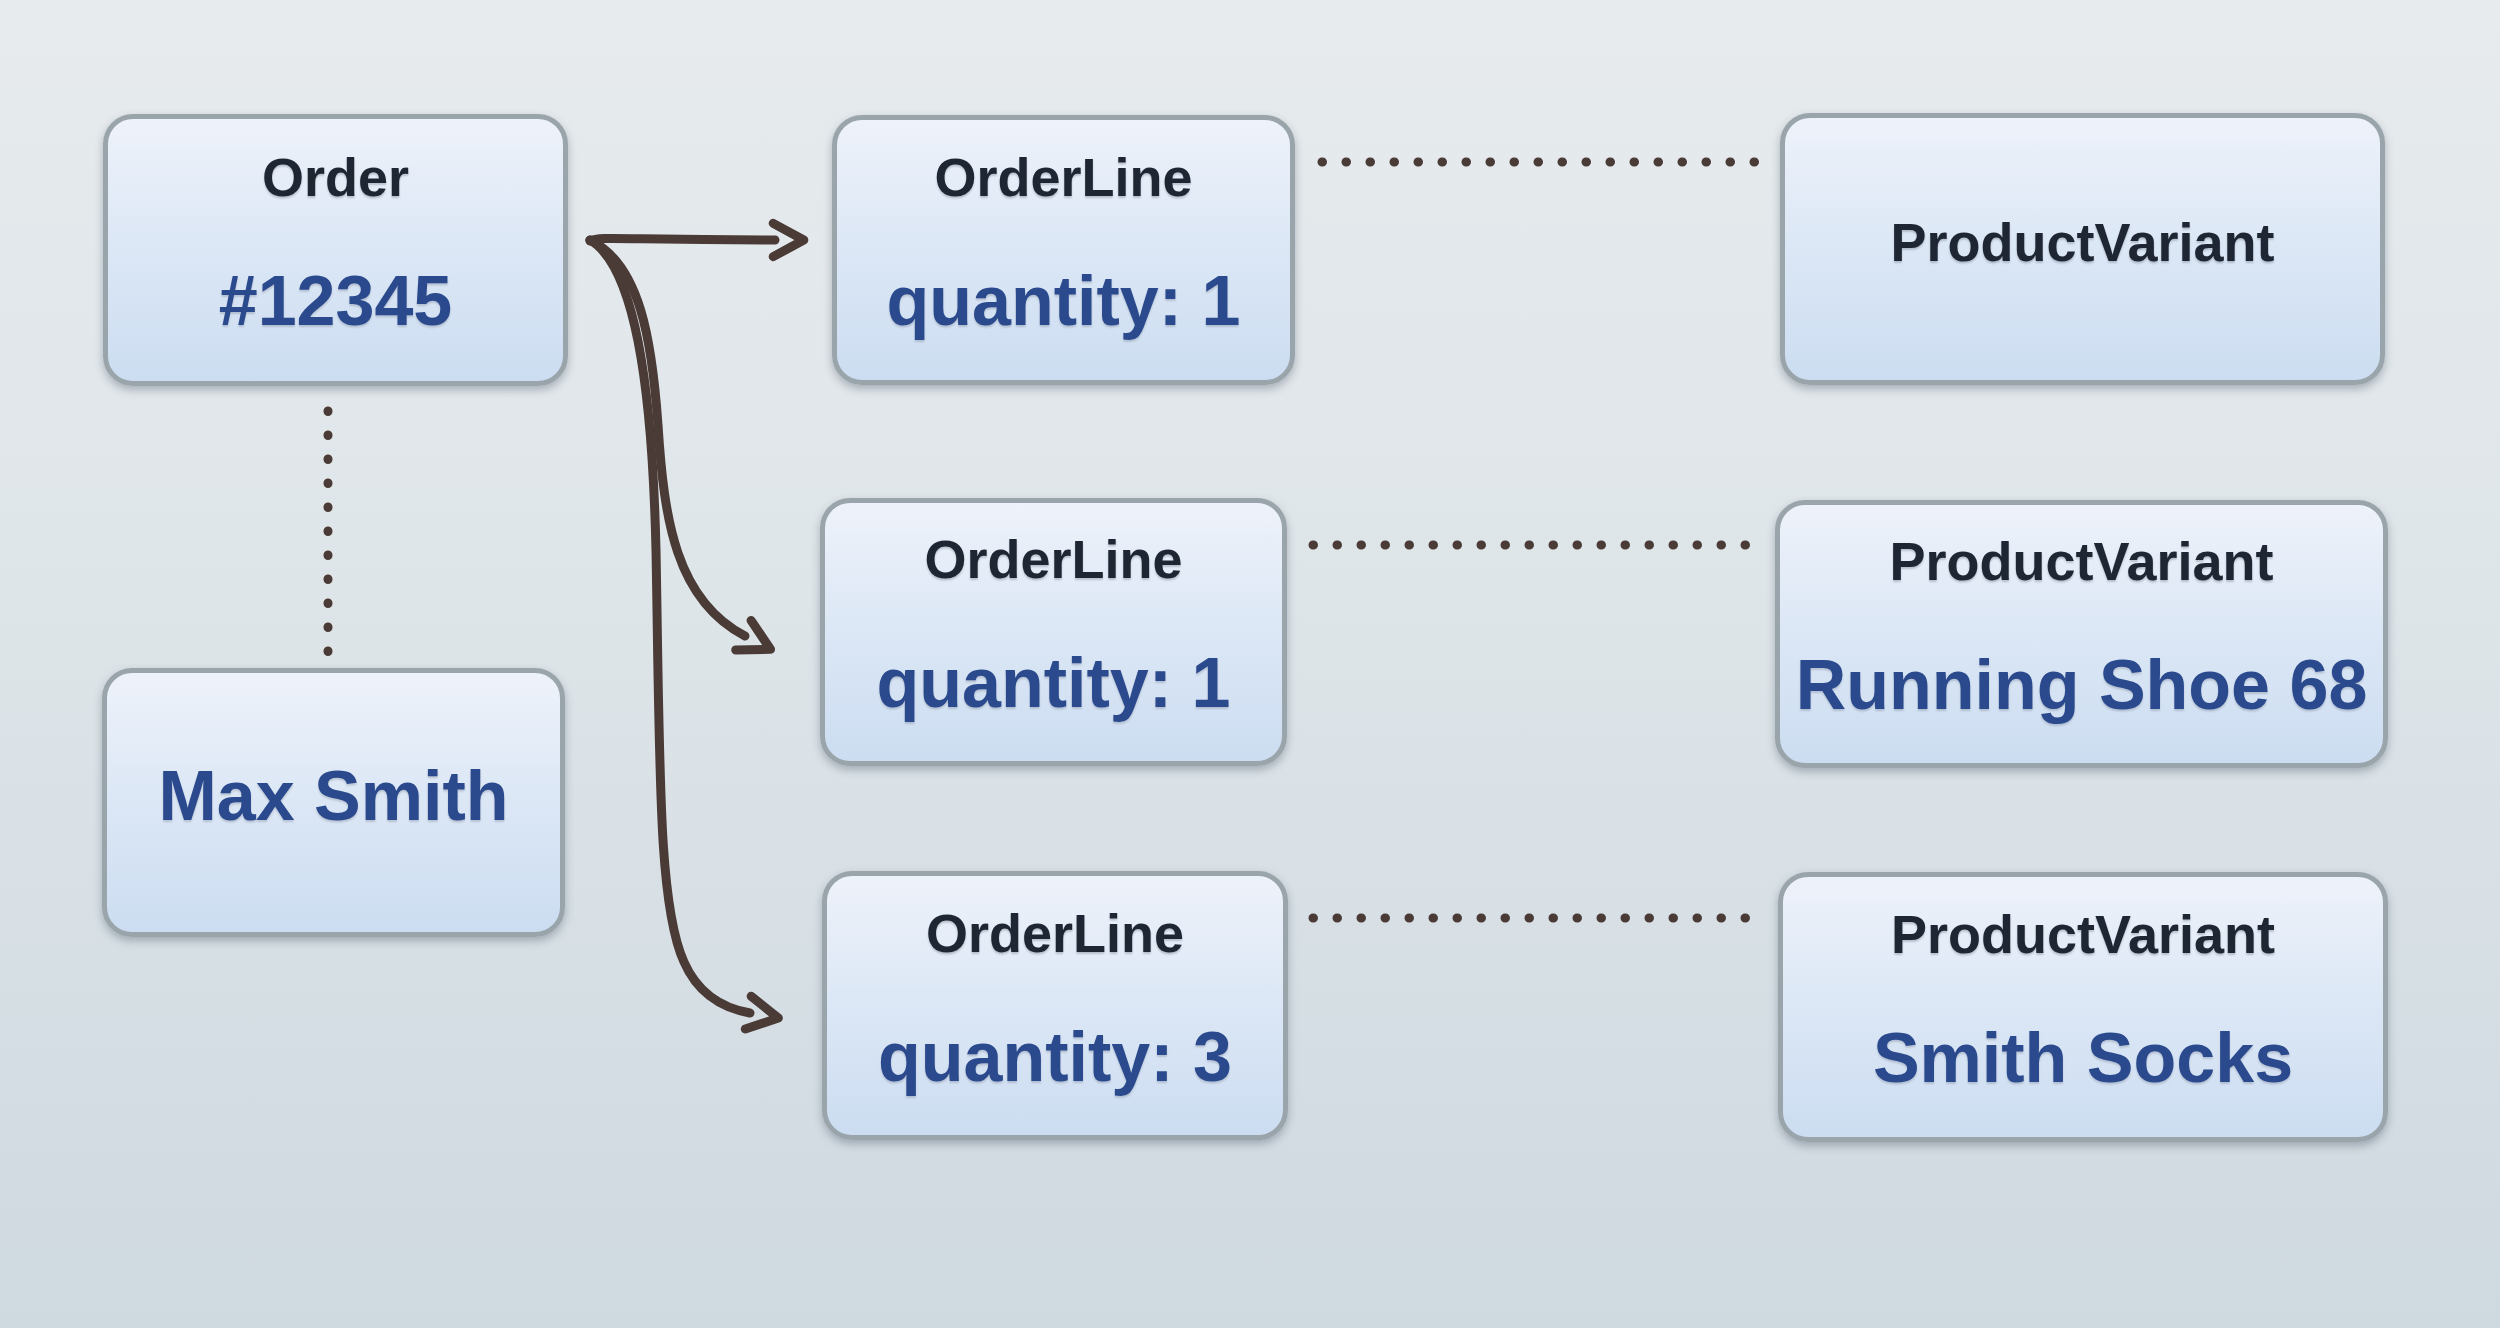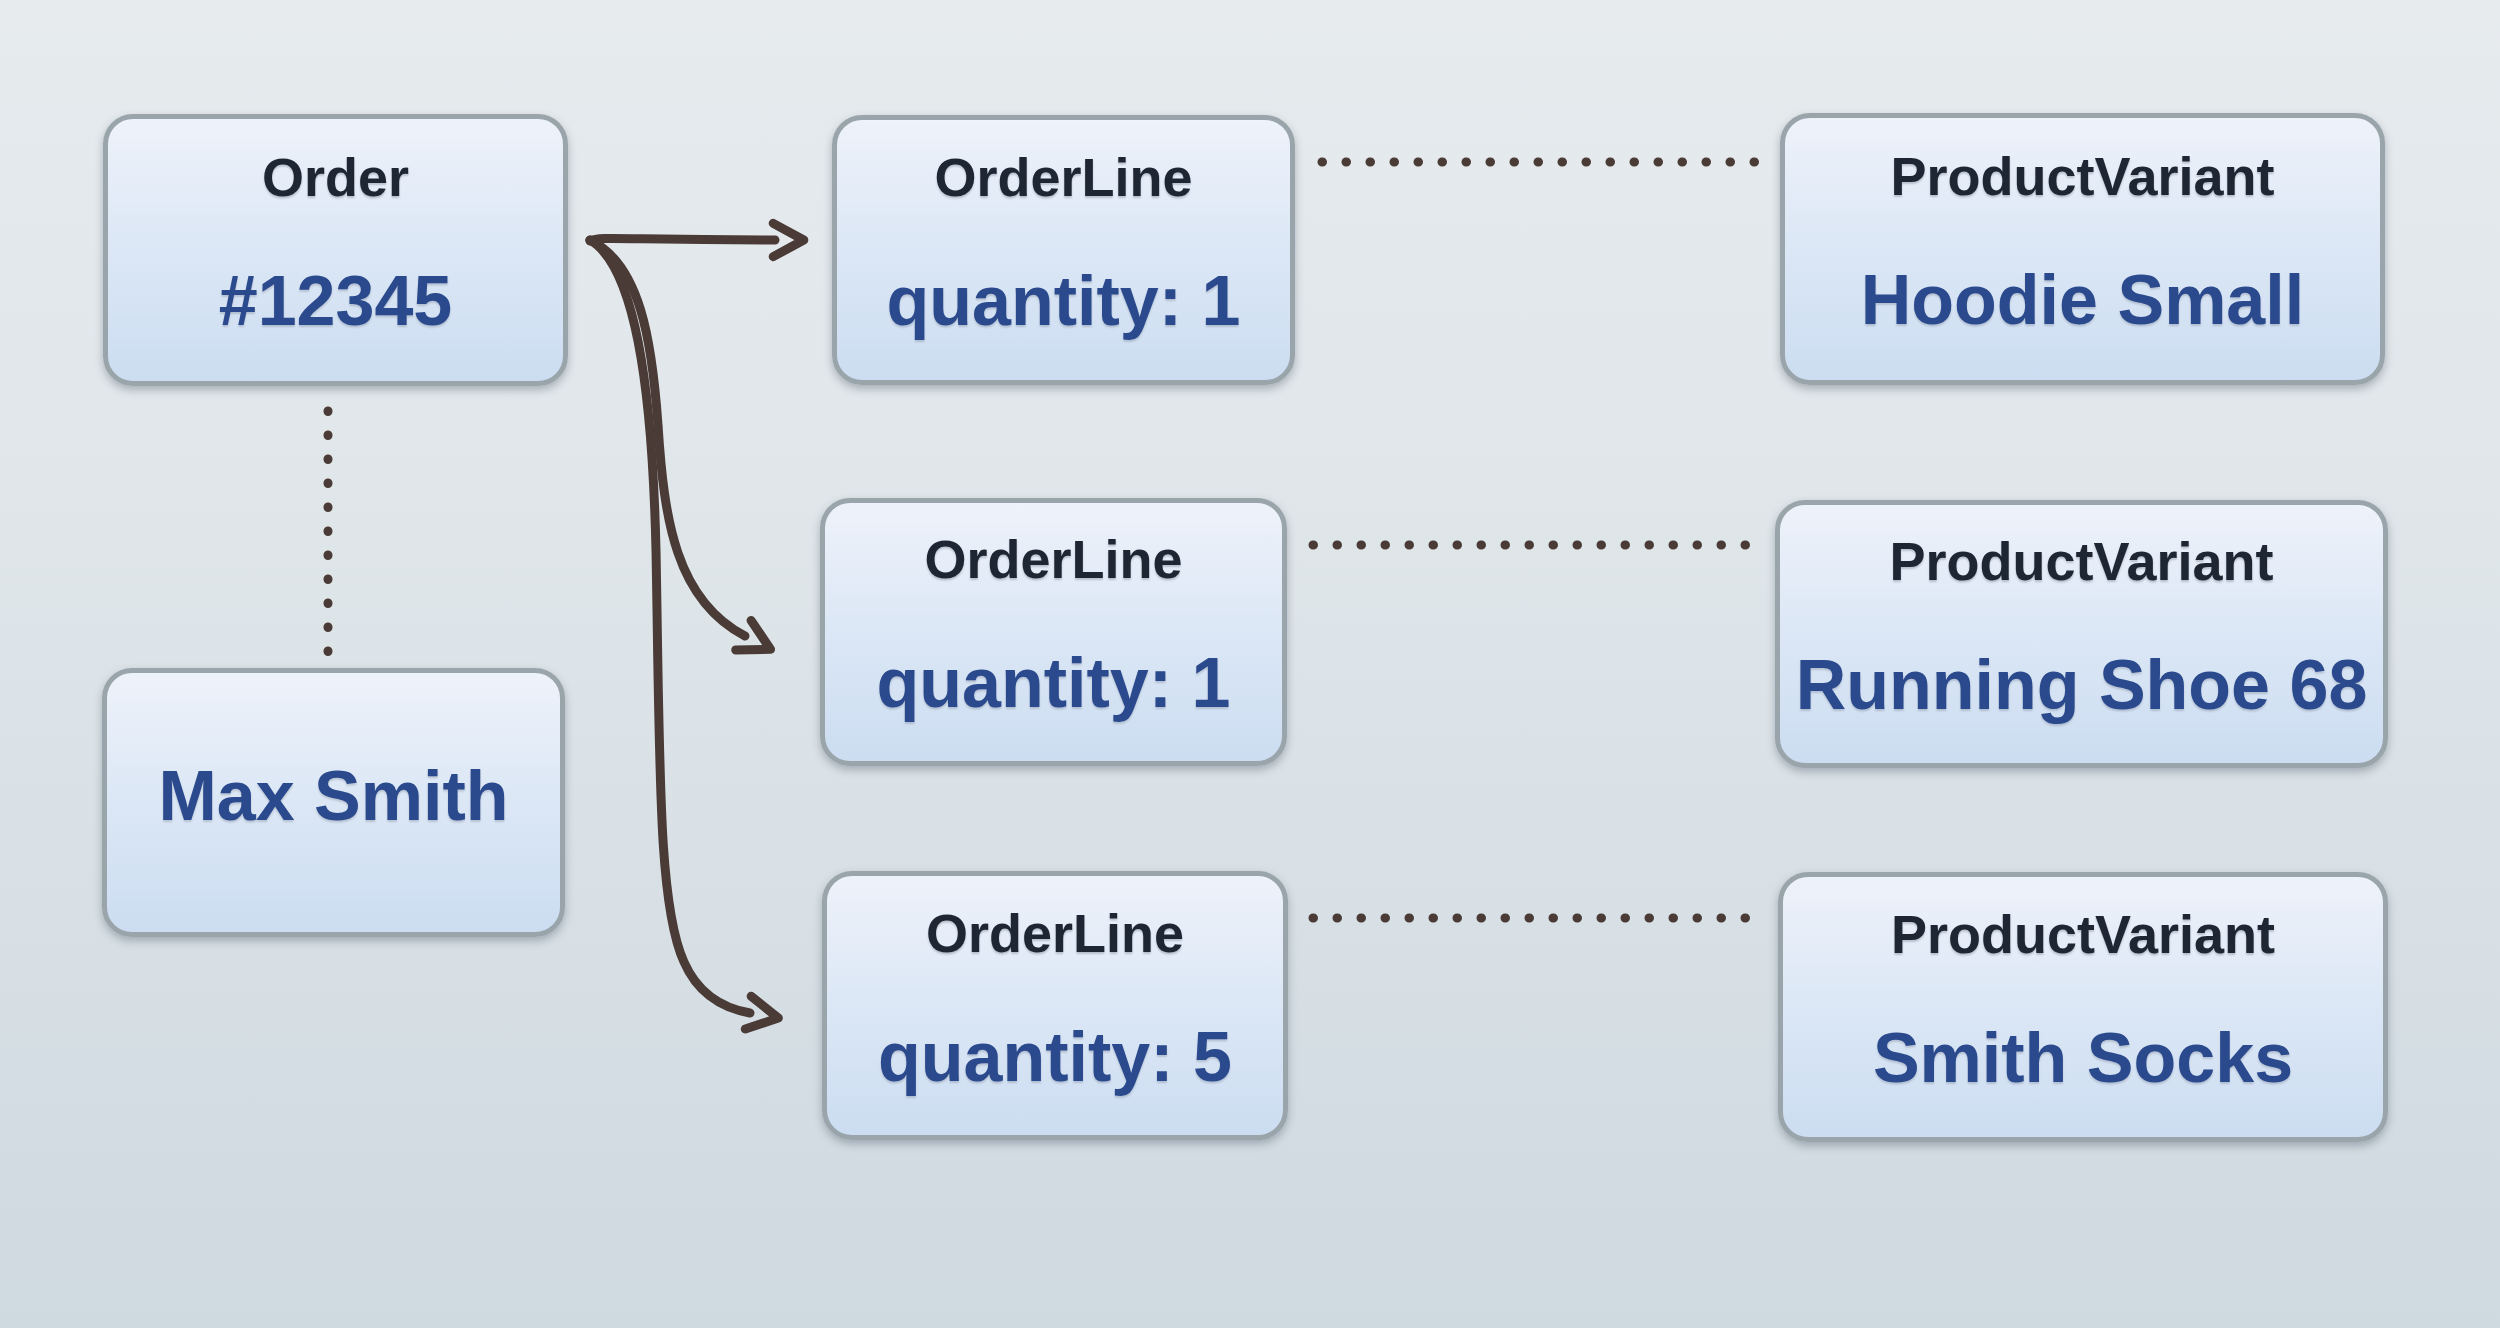--- a/index.html
+++ b/index.html
@@ -118,26 +118,25 @@
     <div class="value">quantity: 1</div>
   </div>
 
   <div class="entity orderline-2">
     <div class="title">OrderLine</div>
     <div class="value">quantity: 1</div>
   </div>
 
   <div class="entity orderline-3">
     <div class="title">OrderLine</div>
-    <div class="value">quantity: 5</div>
+    <div class="value">quantity: 3</div>
   </div>
 
   <div class="entity productvariant-1">
     <div class="title">ProductVariant</div>
-    <div class="value">Hoodie Small</div>
   </div>
 
   <div class="entity productvariant-2">
     <div class="title">ProductVariant</div>
     <div class="value">Running Shoe 68</div>
   </div>
 
   <div class="entity productvariant-3">
     <div class="title">ProductVariant</div>
     <div class="value">Smith Socks</div>

